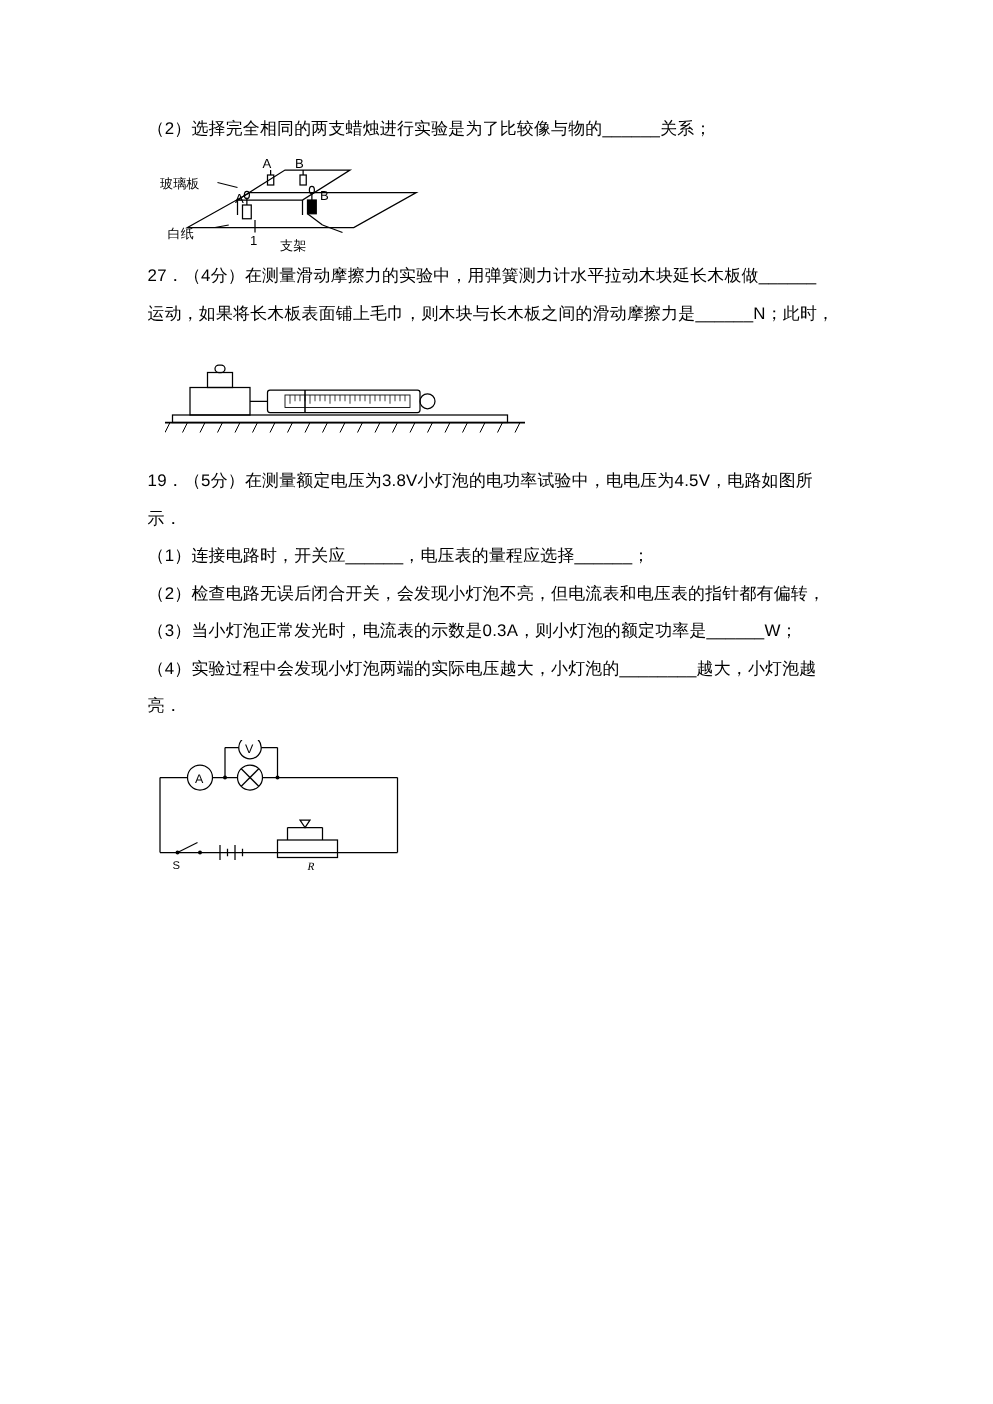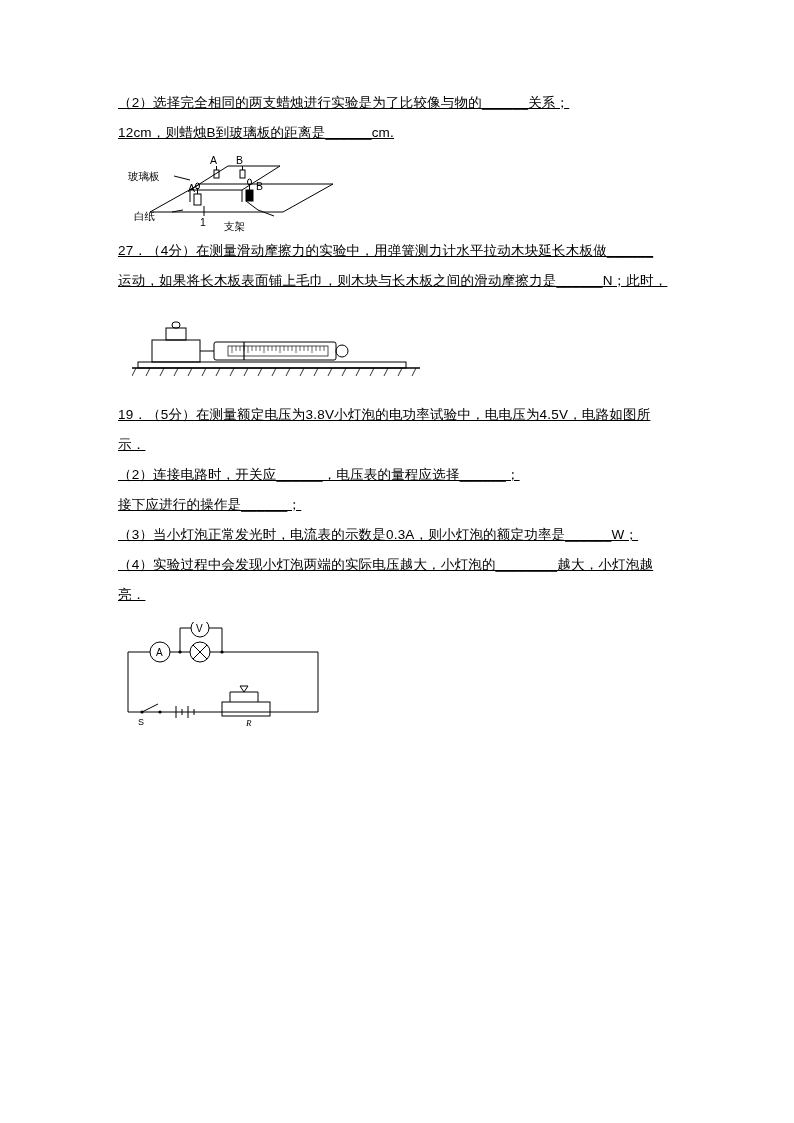--- a/index.html
+++ b/index.html
@@ -22,21 +22,20 @@
     height: 1123px;
     box-sizing: border-box;
     padding: 88px 118px 0 118px;
   }
   .line {
     font-size: 13.5px;
     line-height: 30px;
     letter-spacing: 0.2px;
     white-space: pre-wrap;
     word-break: break-all;
-    text-decoration: underline;
   }
   .para {
     margin: 0;
   }
 
   
   .fig-mirror {
     position: relative;
     width: 230px;
     height: 78px;
@@ -66,21 +65,20 @@
 
   .spacer-sm { height: 6px; }
 </style>
 </head>
 <body>
 
 <div class="page">
 
   <p class="line para">（2）选择完全相同的两支蜡烛进行实验是为了比较像与物的______关系；</p>
 
-  <p class="line para">12cm，则蜡烛B到玻璃板的距离是______cm.</p>
 
   <div class="fig-mirror">
     <svg width="230" height="80" viewBox="0 0 230 80" xmlns="http://www.w3.org/2000/svg">
 
       <polygon points="22,58 72,30 205,30 155,58" fill="none" stroke="#000" stroke-width="1"></polygon>
 
       <polygon points="62,36 100,12 152,12 114,36" fill="none" stroke="#000" stroke-width="1"></polygon>
 
       <line x1="62" y1="36" x2="62" y2="48" stroke="#000" stroke-width="1"></line>
       <line x1="114" y1="36" x2="114" y2="48" stroke="#000" stroke-width="1"></line>
@@ -192,22 +190,22 @@
 
       <circle cx="210" cy="45" r="6" fill="none" stroke="#000" stroke-width="1"></circle>
       <line x1="204" y1="45" x2="204" y2="45" stroke="#000" stroke-width="1"></line>
     </svg>
   </div>
 
   <div class="spacer-sm"></div>
 
   <p class="line para">19．（5分）在测量额定电压为3.8V小灯泡的电功率试验中，电电压为4.5V，电路如图所</p>
   <p class="line para">示．</p>
-  <p class="line para">（2）连接电路时，开关应______，电压表的量程应选择______；</p>
-  <p class="line para">接下应进行的操作是______；</p>
+  <p class="line para">（1）连接电路时，开关应______，电压表的量程应选择______；</p>
+  <p class="line para">（2）检查电路无误后闭合开关，会发现小灯泡不亮，但电流表和电压表的指针都有偏转，</p>
   <p class="line para">（3）当小灯泡正常发光时，电流表的示数是0.3A，则小灯泡的额定功率是______W；</p>
   <p class="line para">（4）实验过程中会发现小灯泡两端的实际电压越大，小灯泡的________越大，小灯泡越</p>
   <p class="line para">亮．</p>
 
   <div class="fig-circuit">
     <svg width="250" height="110" viewBox="0 0 250 110" xmlns="http://www.w3.org/2000/svg">
 
       <line x1="10" y1="30" x2="10" y2="90" stroke="#000" stroke-width="1"></line>
       <line x1="10" y1="30" x2="200" y2="30" stroke="#000" stroke-width="1"></line>
       <line x1="200" y1="30" x2="200" y2="90" stroke="#000" stroke-width="1"></line>

